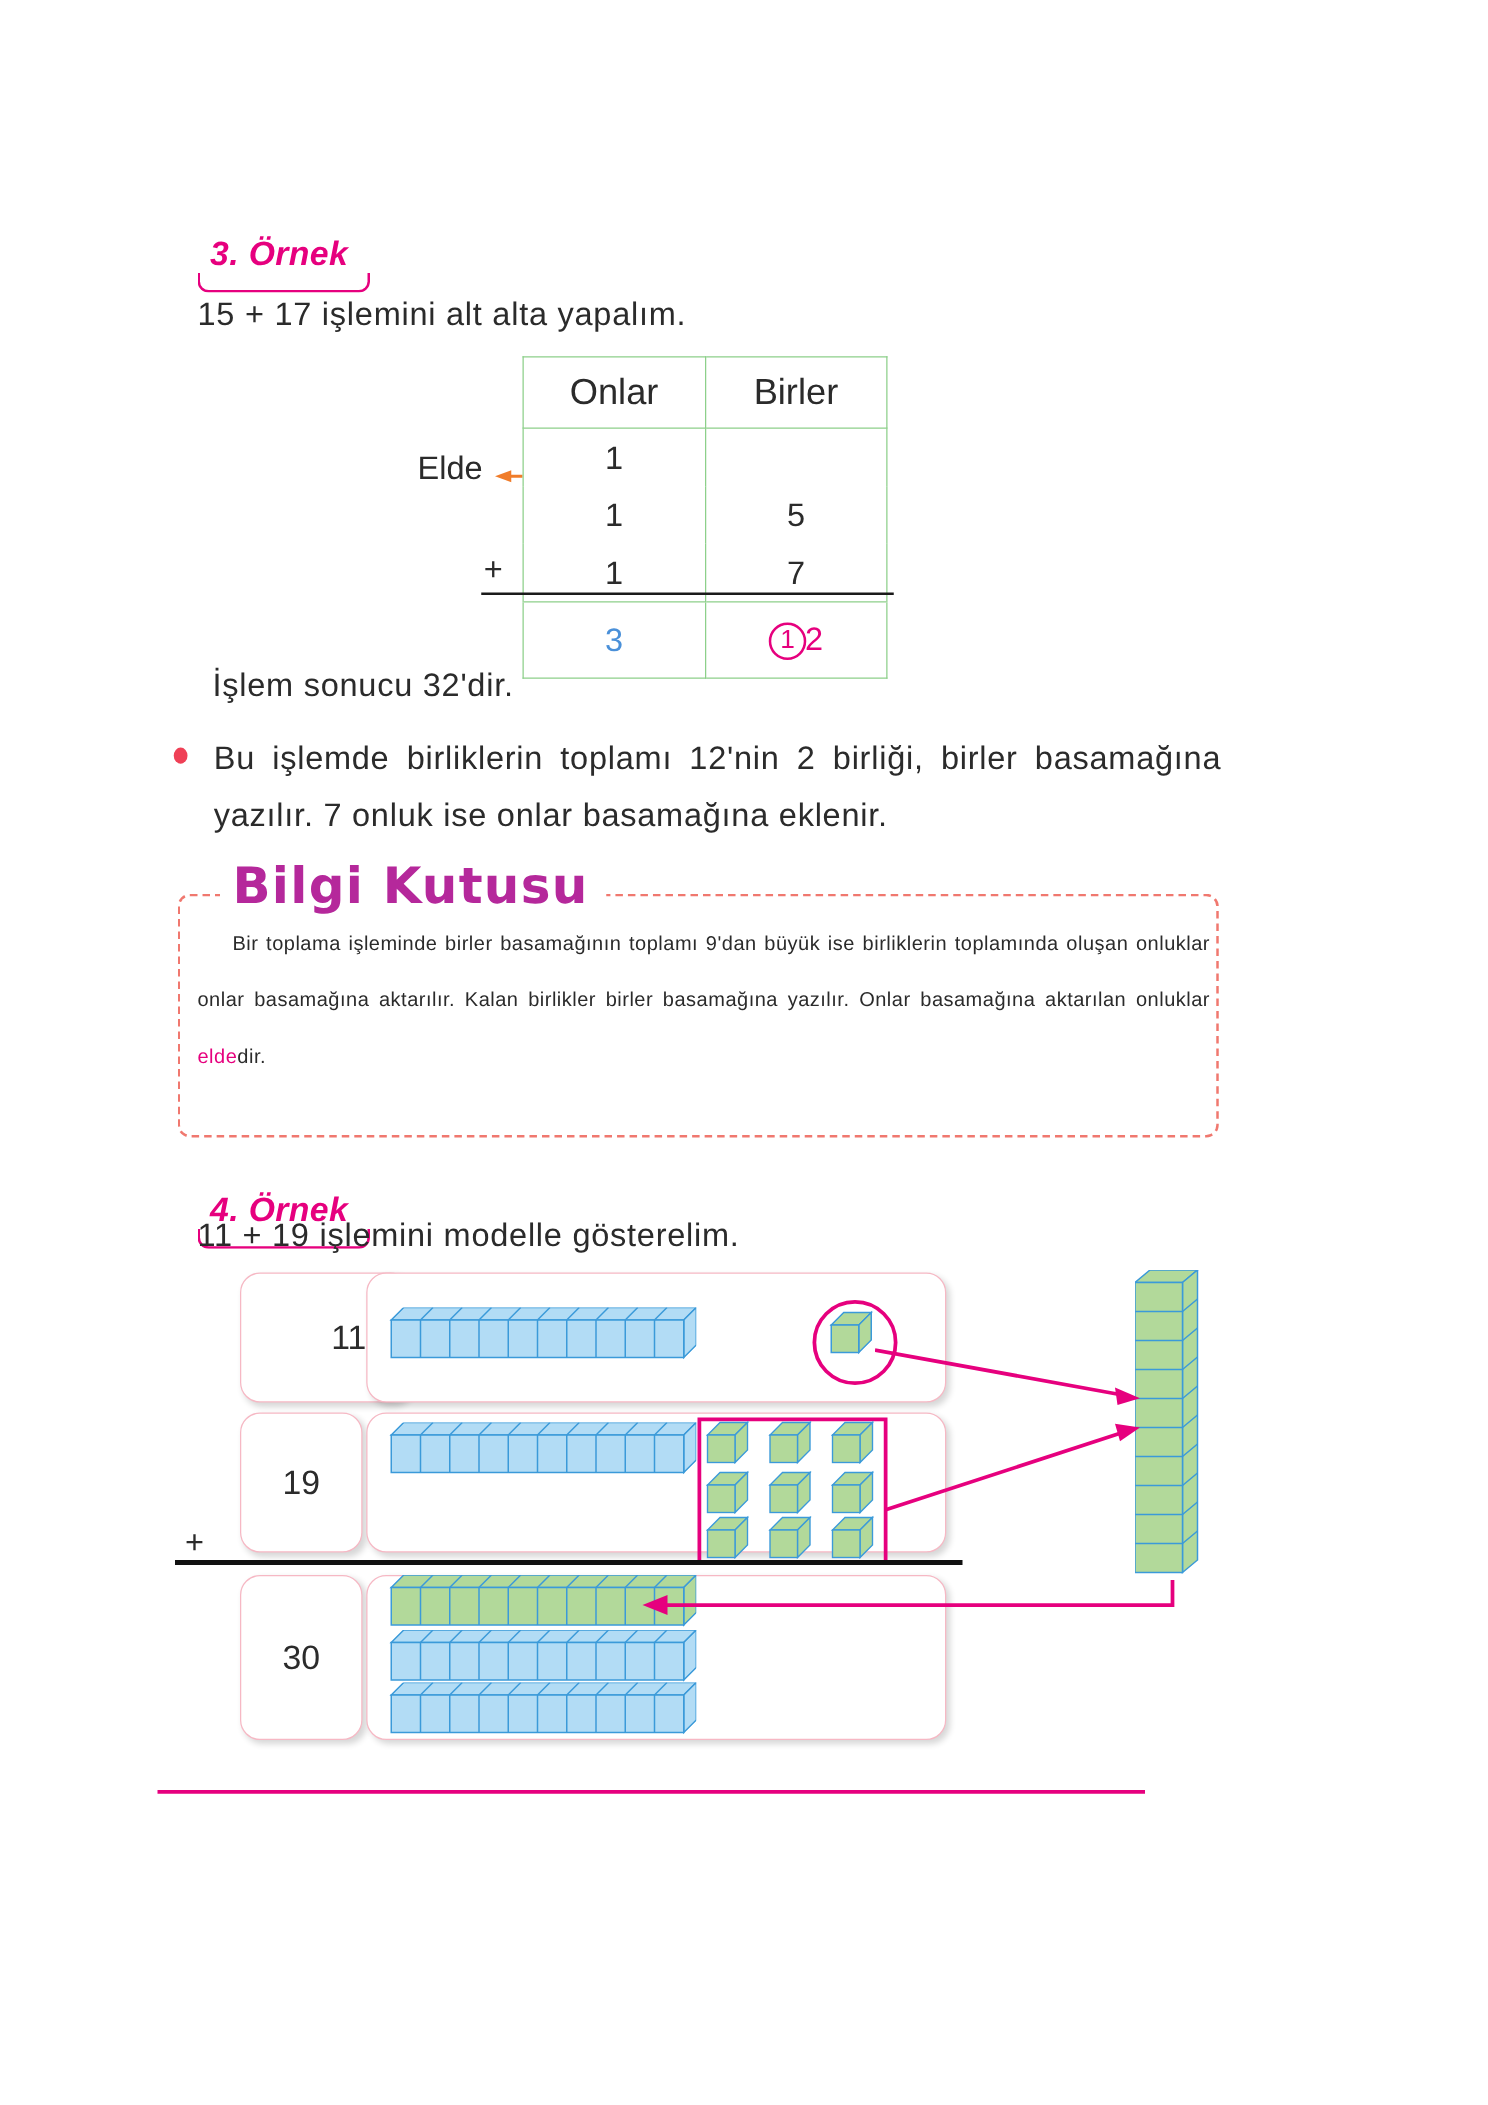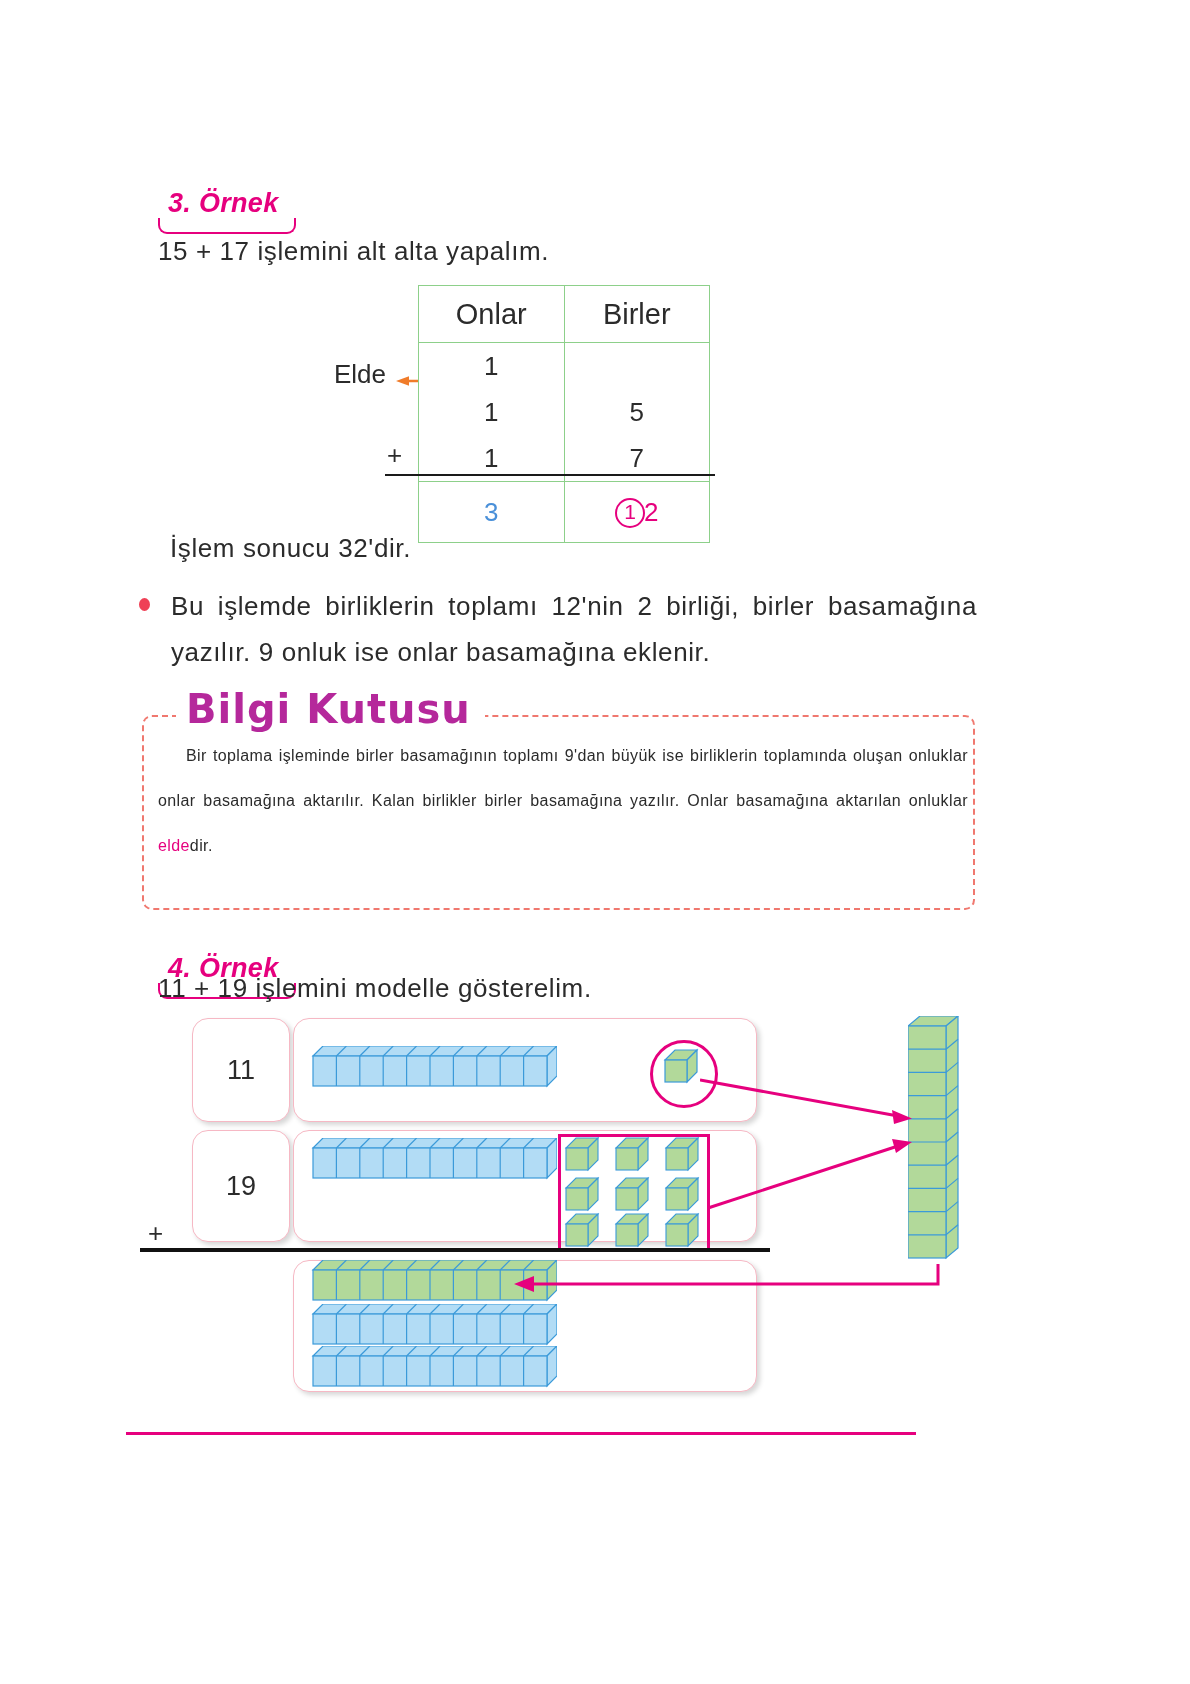--- a/index.html
+++ b/index.html
@@ -244,41 +244,44 @@
       <td style="height:60px;"><span class="res-tens">3</span></td>
       <td style="height:60px;"><span class="circle1">1</span><span class="res-ones">2</span></td>
     </tr>
   </tbody>
     </table>
   <div class="sumline"></div>
 
   <div class="btext" style="left:170px;top:533px;">İşlem sonucu 32'dir.</div>
 
   <span class="bullet-dot" style="left:139px;top:598px;"></span>
-  <div class="btext" style="left:171px;top:583px;width:806px;line-height:46px;text-align:justify;">Bu işlemde birliklerin toplamı 12'nin 2 birliği, birler basamağına yazılır. 9 onluk ise onlar basamağına eklenir.</div>
+  <div class="btext" style="left:171px;top:583px;width:806px;line-height:46px;text-align:justify;">Bu işlemde birliklerin toplamı 12'nin 2 birliği, birler basamağına yazılır. 7 onluk ise onlar basamağına eklenir.</div>
 
   <div class="info-box"></div>
   <div class="info-title">Bilgi Kutusu</div>
   <div class="info-text">
     <span style="display:inline-block;width:28px;"></span><span>Bir toplama işleminde birler basamağının toplamı 9'dan büyük ise birliklerin toplamında oluşan onluklar onlar basamağına aktarılır. Kalan birlikler birler basamağına yazılır. Onlar basamağına aktarılan onluklar </span><span class="pink-word">elde</span><span>dir.</span>
   </div>
 
   <div class="ornek-wrap" style="left:158px;top:925px;margin-top:28px;">
     <span class="ornek-label">4. Örnek</span>
     <span class="ornek-underline"></span>
   </div>
   <div class="btext" style="left:158px;top:973px;">11 + 19 işlemini modelle gösterelim.</div>
 
   <div class="model-area">
 
-    <div class="lbl-card" style="left:52px;top:10px;height:102px;">
+    <div class="lbl-card" style="left:52px;top:10px;height:102px;padding-left:38px;">
         <span>11</span>
       </div>
     <div class="lbl-card" style="left:52px;top:122px;height:110px;">
         <span>19</span>
+      </div>
+    <div class="lbl-card" style="left:52px;top:252px;height:130px;">
+        <span>30</span>
       </div>
 
     <div class="plus-model" style="left:8px;top:210px;">+</div>
 
     <div class="big-card" style="left:153px;top:10px;width:462px;height:102px;"></div>
     <div class="big-card" style="left:153px;top:122px;width:462px;height:110px;"></div>
     <div class="big-card" style="left:153px;top:252px;width:462px;height:130px;"></div>
 
     <svg class="svg-abs" style="left:163px;top:38px;" width="254" height="48" viewBox="0 0 254 48">
       <g stroke="#3b9ad9" stroke-width="1.2" fill="#b2dcf5">

